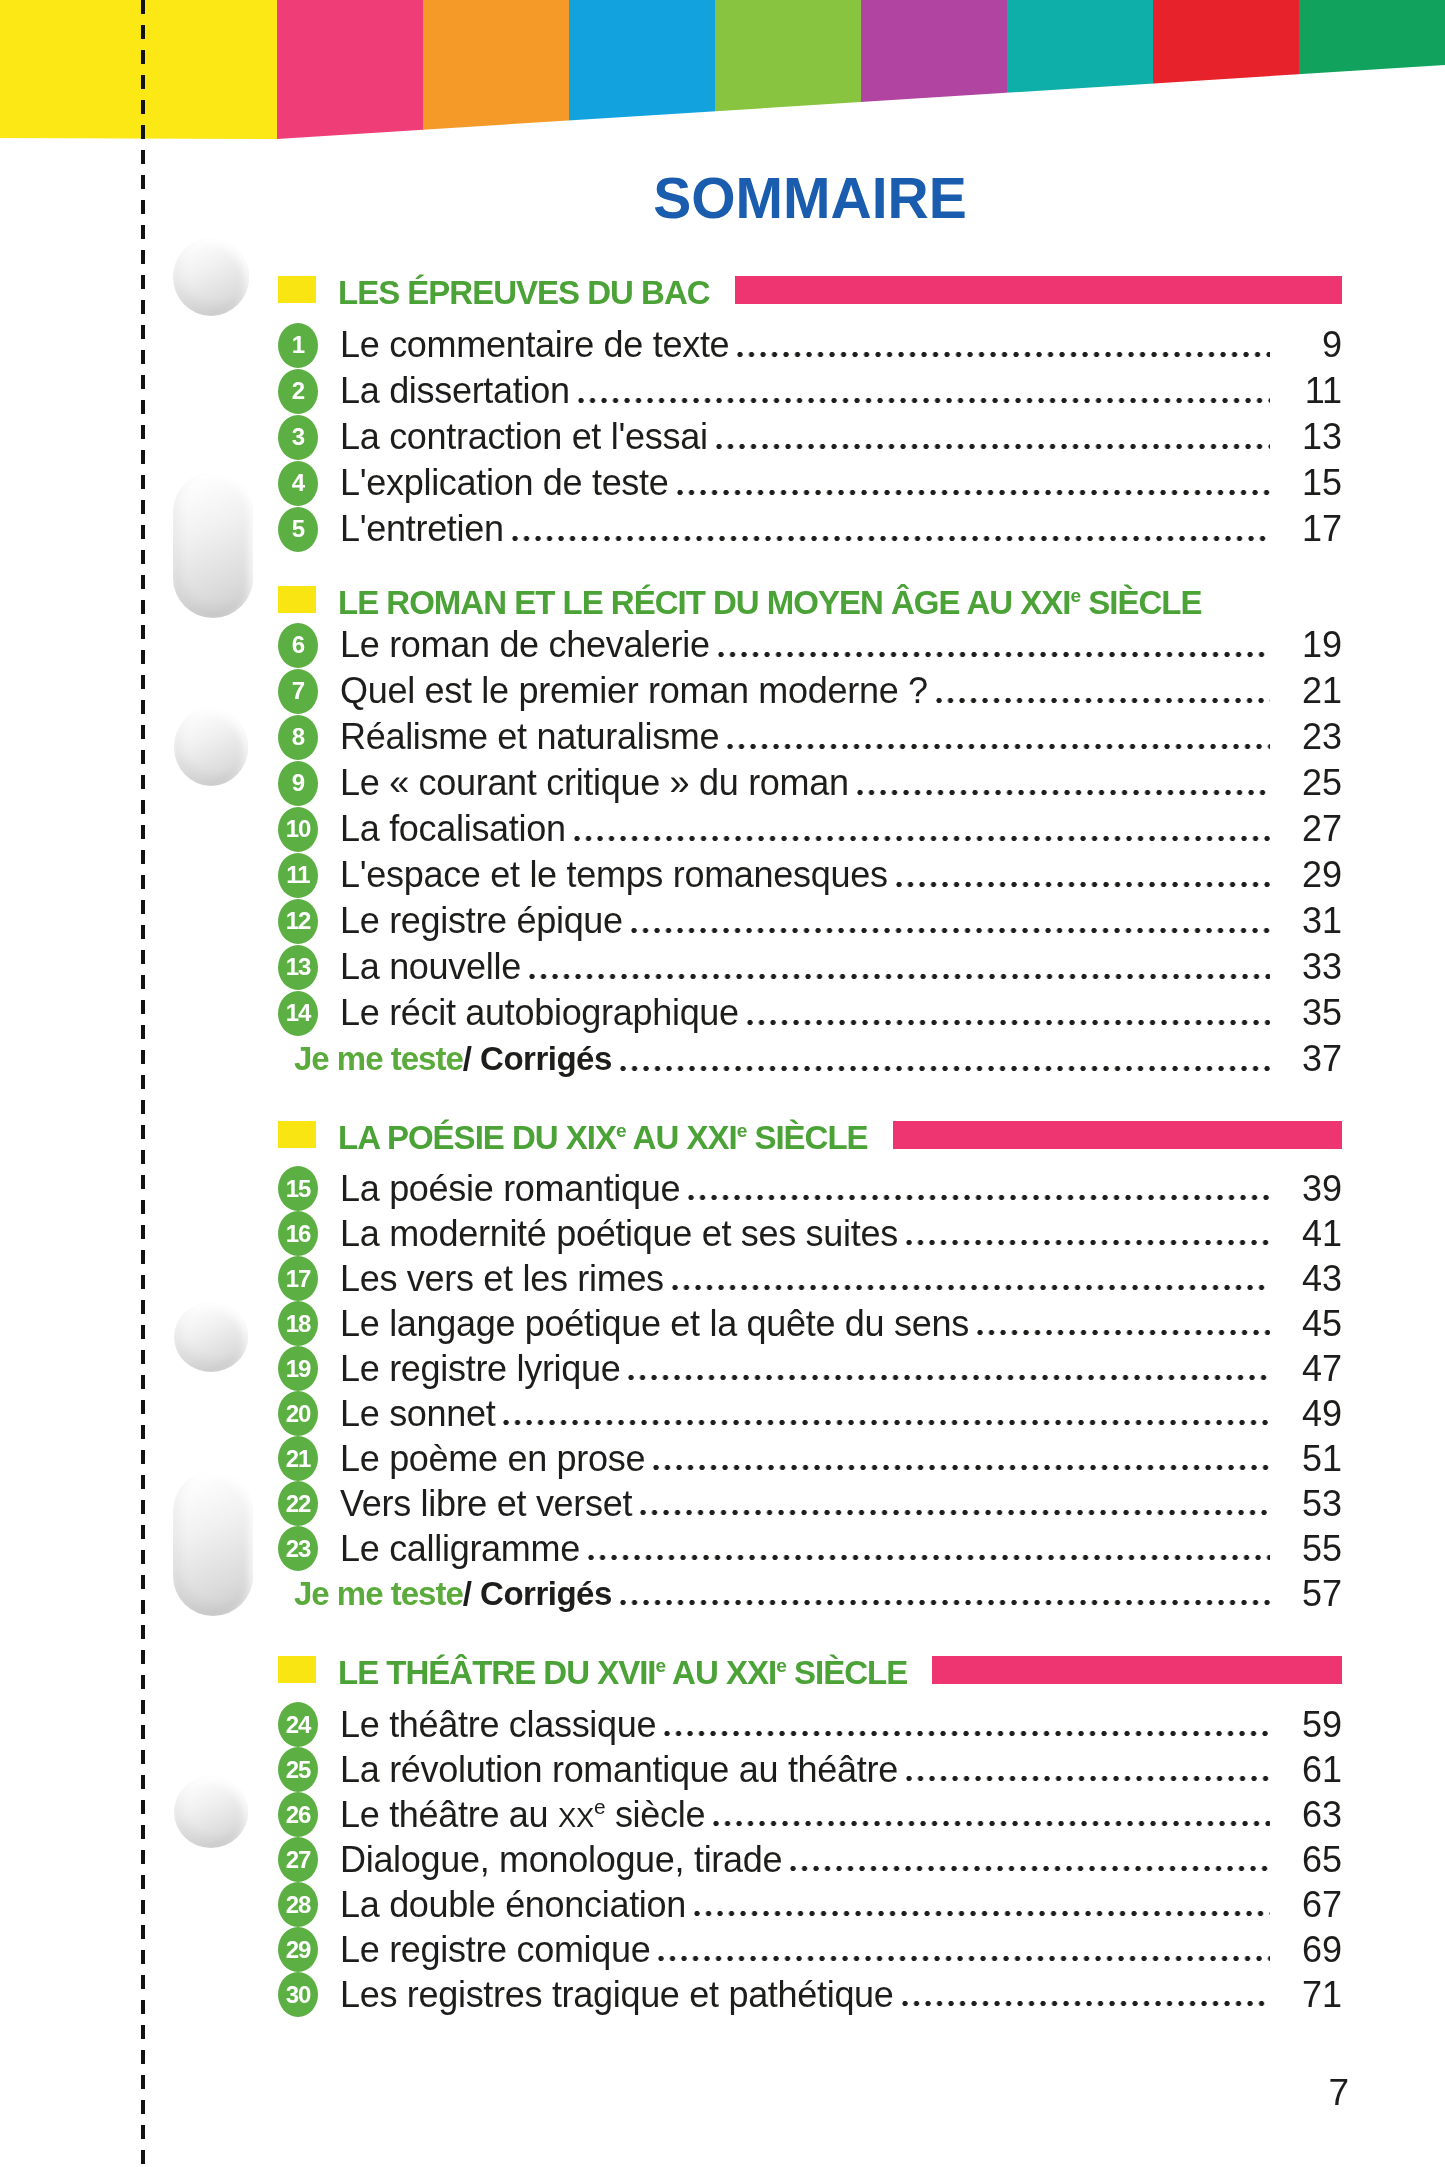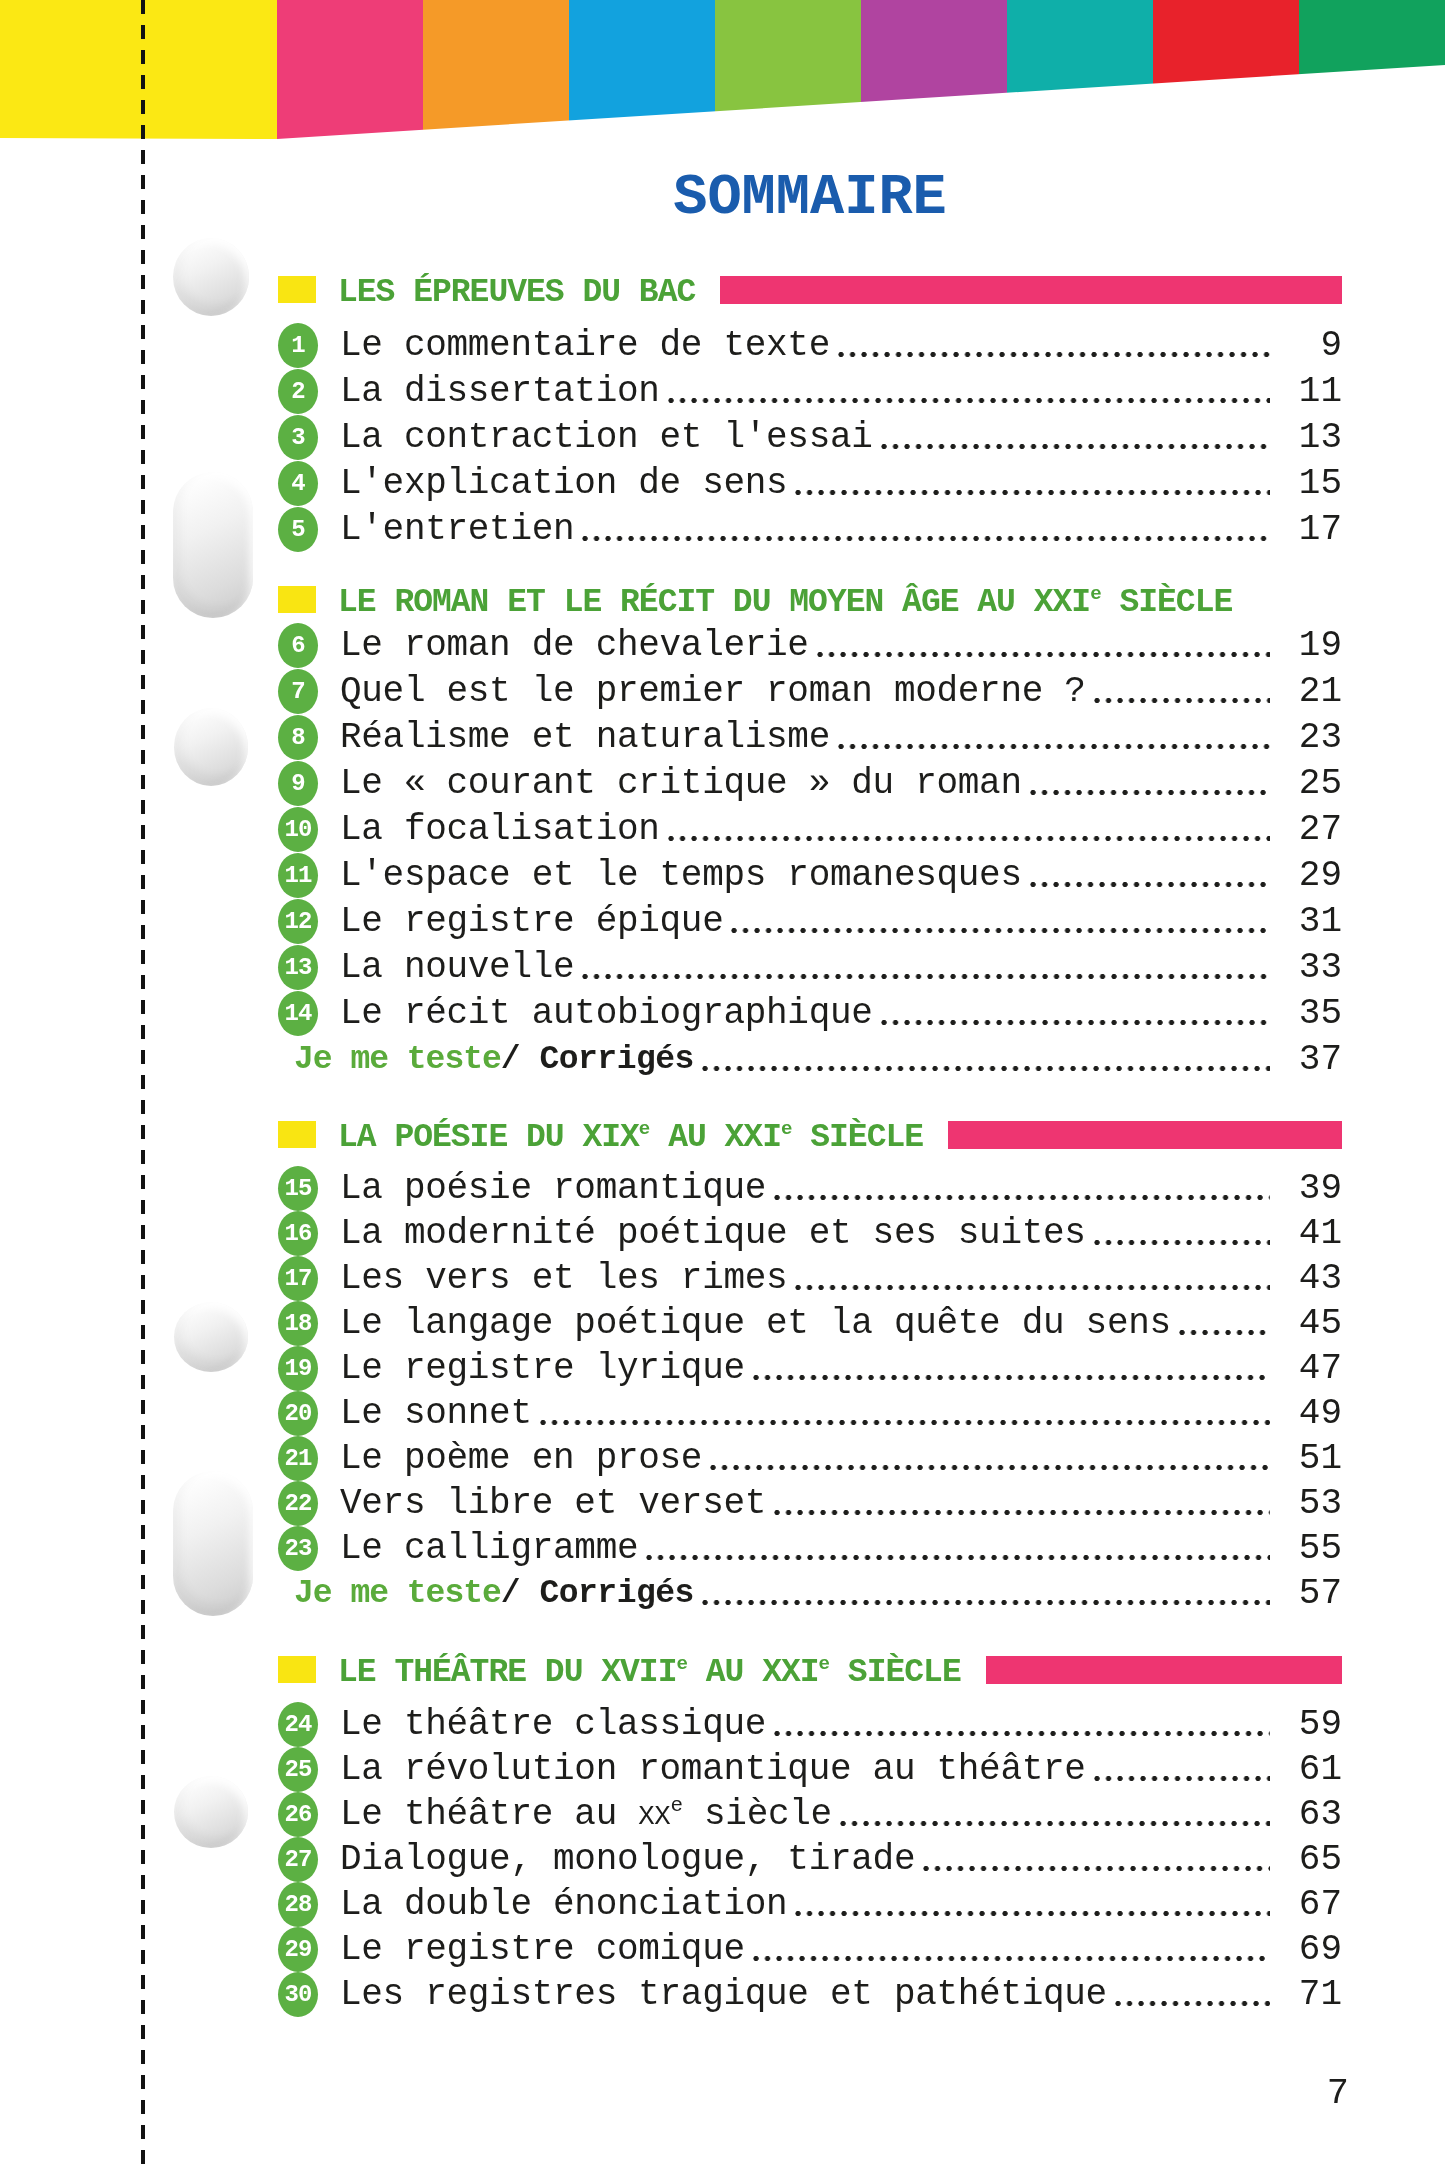--- a/index.html
+++ b/index.html
@@ -1,21 +1,21 @@
 <!DOCTYPE html>
 <html style="--title-blue: #1a5cad; --green: #4ba237; --badge: #5cb043; --je-green: #5aab3b; --text: #1d1d1b; --yellow: #f9e512; --pink: #ee3571;"><head>
 <meta charset="utf-8">
 <style>
   html,body{margin:0;padding:0;background:#888;}
   .page{
     position:relative;
     width:1445px;height:2167px;
     background:#ffffff;
     overflow:hidden;
-    font-family:Liberation Mono, monospace;
+    font-family:Liberation Sans, sans-serif;
     color:var(--text,#1d1d1b);
   }
 
   
   .band{
     position:absolute;left:0;top:0;width:1445px;height:140px;
     display:flex;align-items:stretch;
     clip-path:polygon(0 0,1445px 0,1445px 65px,277px 139px,0 138px);
     z-index:1;
   }
@@ -159,21 +159,21 @@
           <span class="pagecol">11</span>
         </div>
         <div class="row" style="height: 46px;">
           <span class="badge">3</span>
           <span class="label"><span>La contraction et l'essai</span></span>
           <span class="leader"></span>
           <span class="pagecol">13</span>
         </div>
         <div class="row" style="height: 46px;">
           <span class="badge">4</span>
-          <span class="label"><span>L'explication de sens</span></span>
+          <span class="label"><span>L'explication de teste</span></span>
           <span class="leader"></span>
           <span class="pagecol">15</span>
         </div>
         <div class="row" style="height: 46px;">
           <span class="badge">5</span>
           <span class="label"><span>L'entretien</span></span>
           <span class="leader"></span>
           <span class="pagecol">17</span>
         </div>
       </div>

